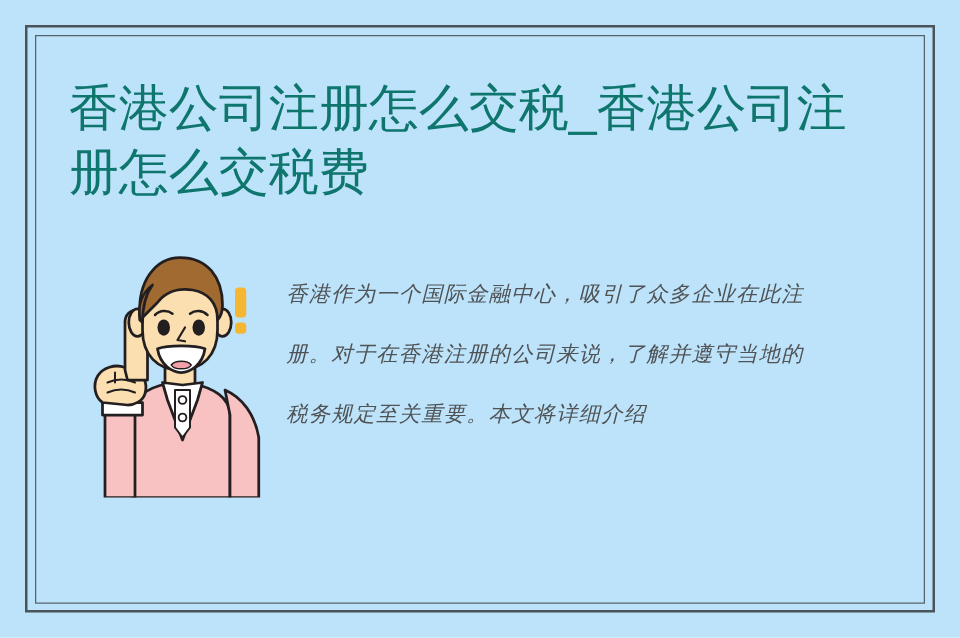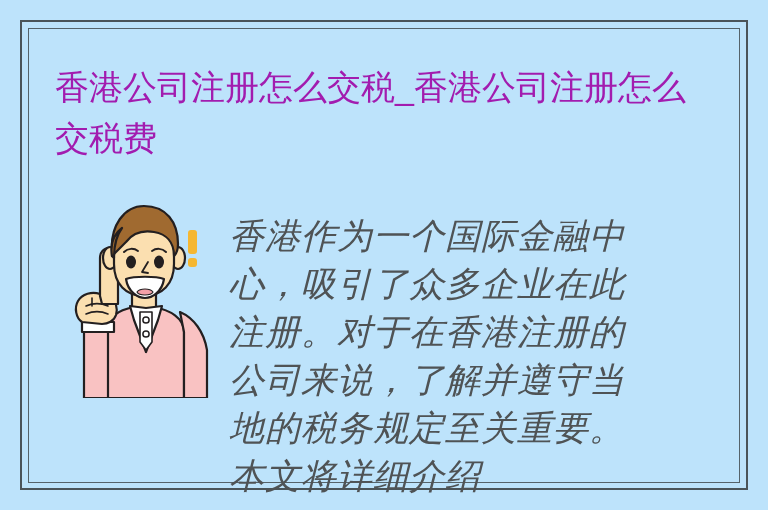--- a/index.html
+++ b/index.html
@@ -39,22 +39,22 @@
     border: 1px solid #55636a;
     box-sizing: border-box;
     pointer-events: none;
   }
   
   .title {
     position: absolute;
     left: 55px;
     top: 62px;
     width: 640px;
-    color: #a21caf;
-    font-size: 34px;
+    color: #0f766e;
+    font-size: 40px;
     line-height: 51px;
     letter-spacing: 0px;
     font-weight: 400;
     font-family: "Liberation Sans", "DejaVu Sans", sans-serif;
     white-space: pre-wrap;
   }
   
   .illustration {
     position: absolute;
     left: 62px;
@@ -67,21 +67,21 @@
     width: 152px;
     height: 198px;
   }
   
   .body-copy {
     position: absolute;
     left: 229px;
     top: 212px;
     width: 430px;
     color: #4f5355;
-    font-size: 35px;
+    font-size: 17px;
     line-height: 48px;
     letter-spacing: 1px;
     font-family: "DejaVu Serif", "Liberation Serif", serif;
     font-style: italic;
     white-space: pre-wrap;
     word-break: break-all;
   }
 </style>
 </head>
 <body>

